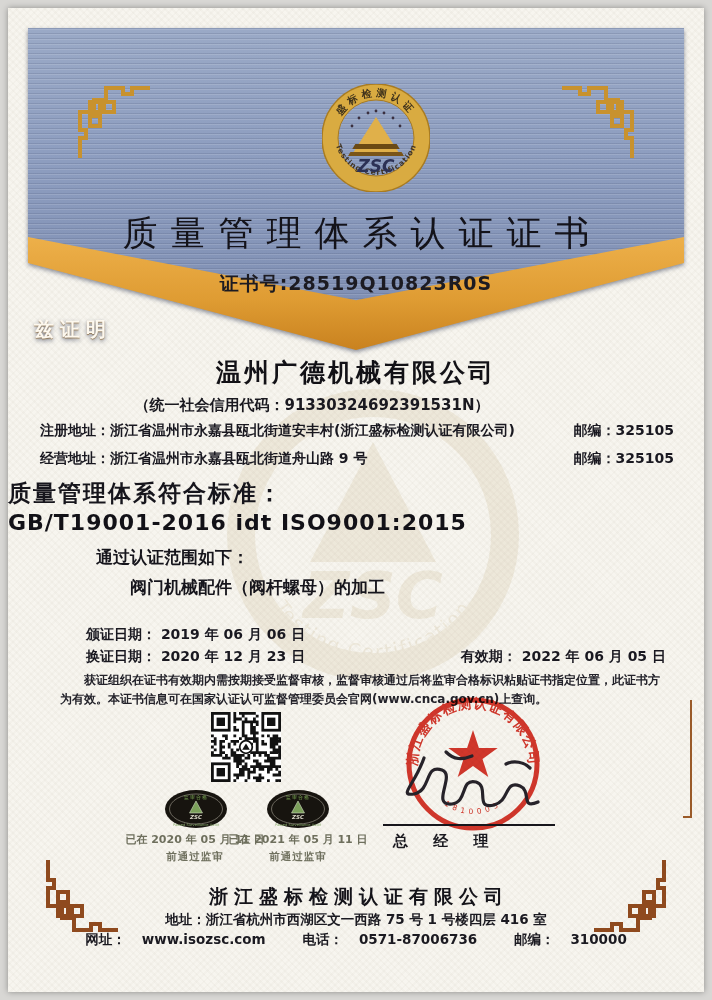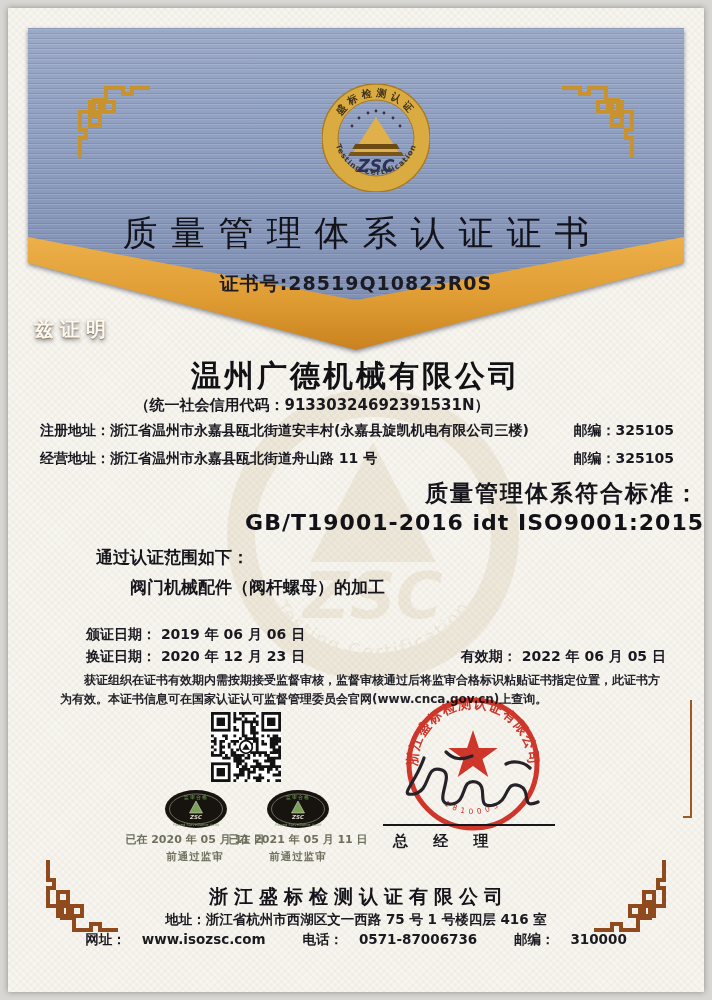--- a/index.html
+++ b/index.html
@@ -34,28 +34,28 @@
   
   .orn{width:84px;height:84px;}
   .orn svg{display:block;width:100%;height:100%;}
   .orn.tl{left:40px;top:48px;}
   .orn.tr{right:40px;top:48px;transform:scaleX(-1);}
   .orn.bl{left:28px;top:850px;transform:scaleY(-1);}
   .orn.br{right:28px;top:850px;transform:scale(-1,-1);}
   
   .logo{left:294px;top:56px;width:108px;height:108px;}
   
-  .company{left:0;top:348px;width:696px;text-align:center;font-size:30px;font-weight:bold;color:#121116;letter-spacing:3px;}
+  .company{left:0;top:348px;width:696px;text-align:center;font-size:25px;font-weight:bold;color:#121116;letter-spacing:3px;}
   .creditcode{left:0;top:388px;width:608px;text-align:center;font-size:15px;font-weight:bold;color:#1a1920;}
   .addr-row{left:32px;width:634px;display:flex;font-size:14px;font-weight:bold;color:#191820;line-height:1.25;}
   .addr-row .zip{margin-left:auto;white-space:nowrap;padding-left:10px;}
   .addr1{top:414px;}
   .addr2{top:442px;}
-  .stdhead{left:0;top:470px;width:692px;text-align:right;font-size:23px;font-weight:bold;color:#16151c;letter-spacing:2px;}
-  .stdline{left:0;top:502px;width:696px;text-align:right;font-size:22px;font-weight:bold;color:#121117;letter-spacing:1px;}
+  .stdhead{left:0;top:470px;width:692px;text-align:left;font-size:23px;font-weight:bold;color:#16151c;letter-spacing:2px;}
+  .stdline{left:0;top:502px;width:696px;text-align:left;font-size:22px;font-weight:bold;color:#121117;letter-spacing:1px;}
   .scopehead{left:88px;top:538px;font-size:17px;font-weight:bold;color:#16151c;}
   .scopeline{left:122px;top:568px;font-size:17px;font-weight:bold;color:#16151c;}
   .dateline1{left:78px;top:618px;font-size:14px;font-weight:bold;color:#191820;}
   .dateline2{left:78px;top:640px;width:580px;display:flex;font-size:14px;font-weight:bold;color:#191820;}
   .dateline2 .valid{margin-left:auto;white-space:nowrap;}
   .fineprint{left:52px;top:663px;width:608px;font-size:12px;font-weight:bold;color:#23222a;line-height:1.55;text-indent:2em;}
   
   .qr{left:203px;top:704px;width:70px;height:70px;background:#fdfdfb;}
   .oval{width:64px;height:40px;}
   .oval1{left:156px;top:781px;}
@@ -156,26 +156,26 @@
         <span>证书号:</span><span>28519Q10823R0S</span>
       </div>
       <div class="abs hereby">兹证明</div>
     </div>
 
     <div class="abs company">温州广德机械有限公司</div>
     <div class="abs creditcode">（统一社会信用代码：91330324692391531N）</div>
 
     <div class="abs addr-row addr1">
       <span>注册地址：</span>
-      <span>浙江省温州市永嘉县瓯北街道安丰村(永嘉县旋凯机电有限公司三楼)</span>
+      <span>浙江省温州市永嘉县瓯北街道安丰村(浙江盛标检测认证有限公司)</span>
       <span class="zip">邮编：325105</span>
     </div>
     <div class="abs addr-row addr2">
       <span>经营地址：</span>
-      <span>浙江省温州市永嘉县瓯北街道舟山路 11 号</span>
+      <span>浙江省温州市永嘉县瓯北街道舟山路 9 号</span>
       <span class="zip">邮编：325105</span>
     </div>
 
     <div class="abs stdhead">质量管理体系符合标准：</div>
     <div class="abs stdline">GB/T19001-2016 idt ISO9001:2015</div>
     <div class="abs scopeline">阀门机械配件（阀杆螺母）的加工</div>
     <div class="abs scopehead">通过认证范围如下：</div>
 
     <div class="abs dateline1">
       <span>颁证日期：</span>

